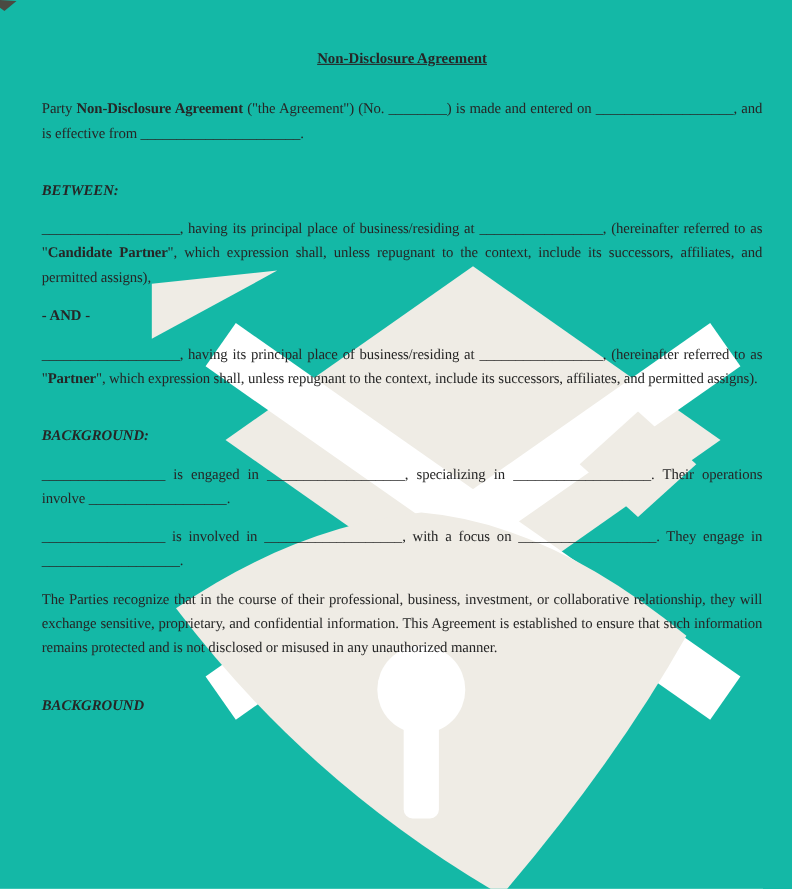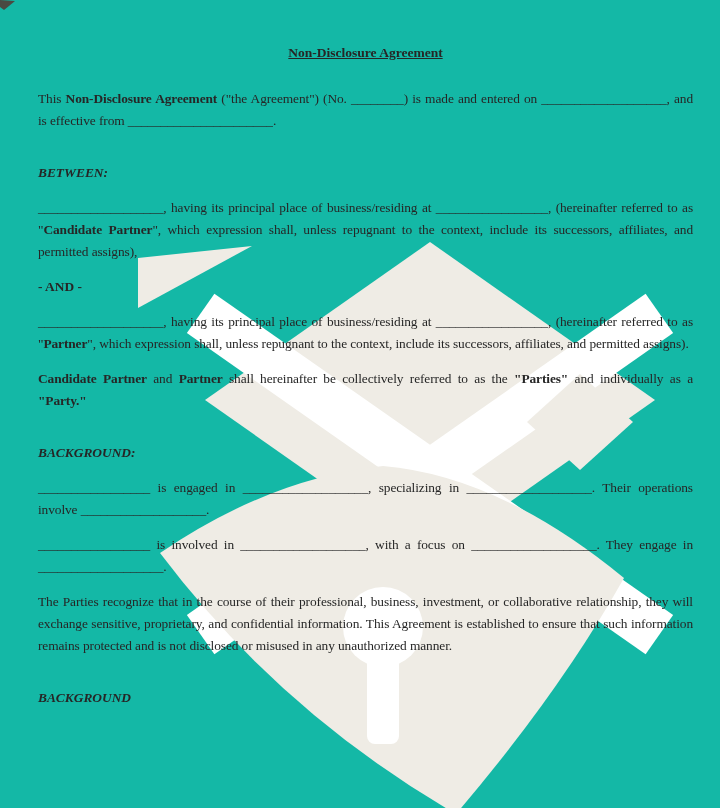--- a/index.html
+++ b/index.html
@@ -81,26 +81,25 @@
 
     <rect x="367" y="630" width="32" height="114" rx="8" fill="#ffffff"></rect>
   </svg>
 
   <svg class="corner-mark" width="20" height="14" viewBox="0 0 20 14">
     <path class="corner-fill" d="M0,0 L15,1 L9,6 L4,10 L0,7 Z" fill="#4a4a42"></path>
   </svg>
 
   <div class="content" id="doc-content">
       <div class="doc-title"><span class="b">Non-Disclosure Agreement</span></div>
-      <div class="doc-para"><span>This </span><span class="b">Non-Disclosure Agreement</span><span> ("the Agreement") (No. ________) is made and entered on ___________________, and is effective from ______________________.</span></div>
+      <div class="doc-para"><span>Party </span><span class="b">Non-Disclosure Agreement</span><span> ("the Agreement") (No. ________) is made and entered on ___________________, and is effective from ______________________.</span></div>
       <div class="doc-heading"><span class="b">BETWEEN:</span></div>
       <div class="doc-para"><span>___________________, having its principal place of business/residing at _________________, (hereinafter referred to as "</span><span class="b">Candidate Partner</span><span>", which expression shall, unless repugnant to the context, include its successors, affiliates, and permitted assigns),</span></div>
       <div class="doc-center"><span class="b">- AND -</span></div>
       <div class="doc-para"><span>___________________, having its principal place of business/residing at _________________, (hereinafter referred to as "</span><span class="b">Partner</span><span>", which expression shall, unless repugnant to the context, include its successors, affiliates, and permitted assigns).</span></div>
-      <div class="doc-para"><span class="b">Candidate Partner</span><span> and </span><span class="b">Partner</span><span> shall hereinafter be collectively referred to as the </span><span class="b">"Parties"</span><span> and individually as a </span><span class="b">"Party."</span></div>
       <div class="doc-heading"><span class="b">BACKGROUND:</span></div>
       <div class="doc-para"><span>_________________ is engaged in ___________________, specializing in ___________________. Their operations involve ___________________.</span></div>
       <div class="doc-para"><span>_________________ is involved in ___________________, with a focus on ___________________. They engage in ___________________.</span></div>
       <div class="doc-para"><span>The Parties recognize that in the course of their professional, business, investment, or collaborative relationship, they will exchange sensitive, proprietary, and confidential information. This Agreement is established to ensure that such information remains protected and is not disclosed or misused in any unauthorized manner.</span></div>
       <div class="doc-heading"><span class="b">BACKGROUND</span></div>
     </div>
 
 </div>
 
 </body></html>

